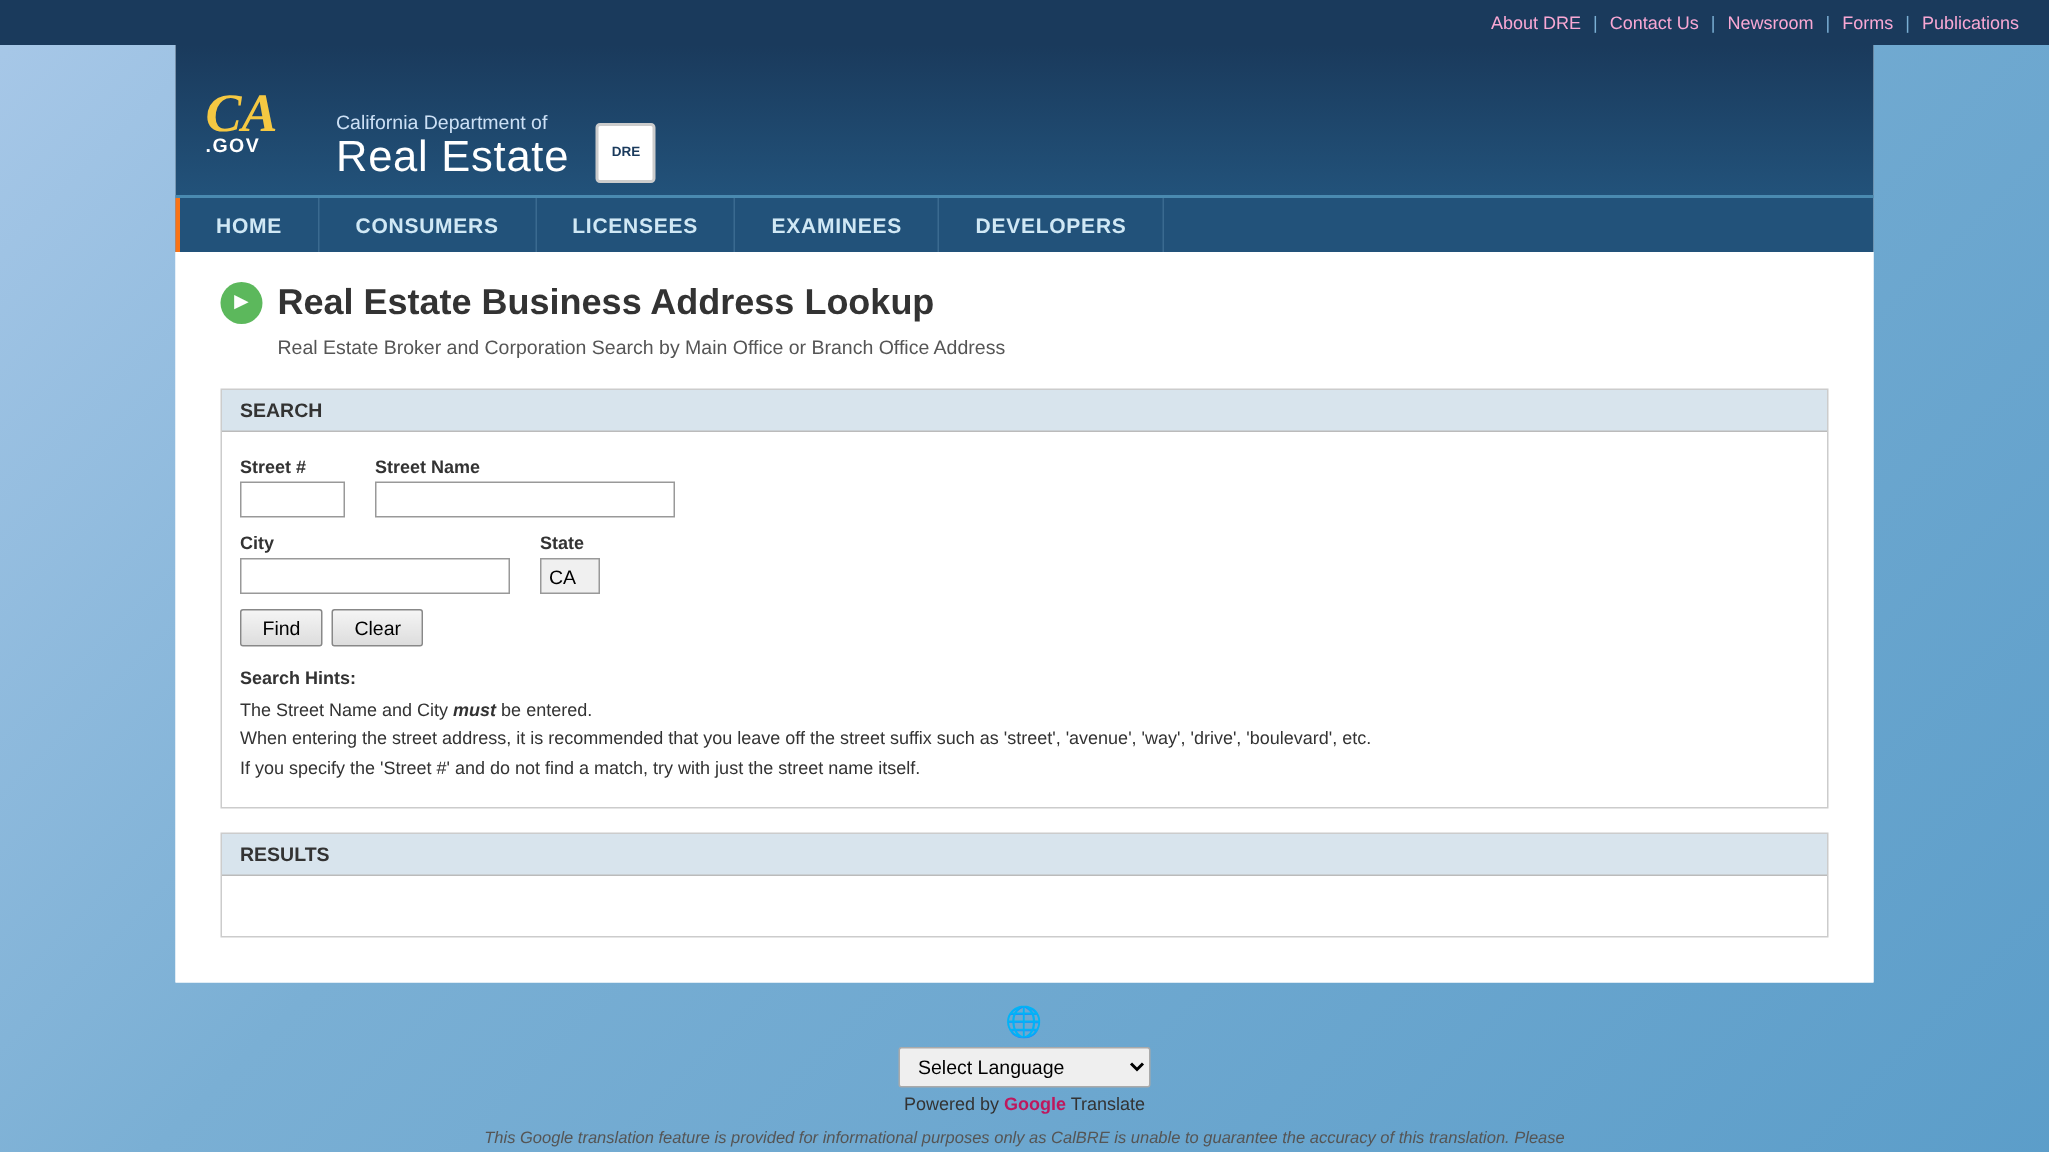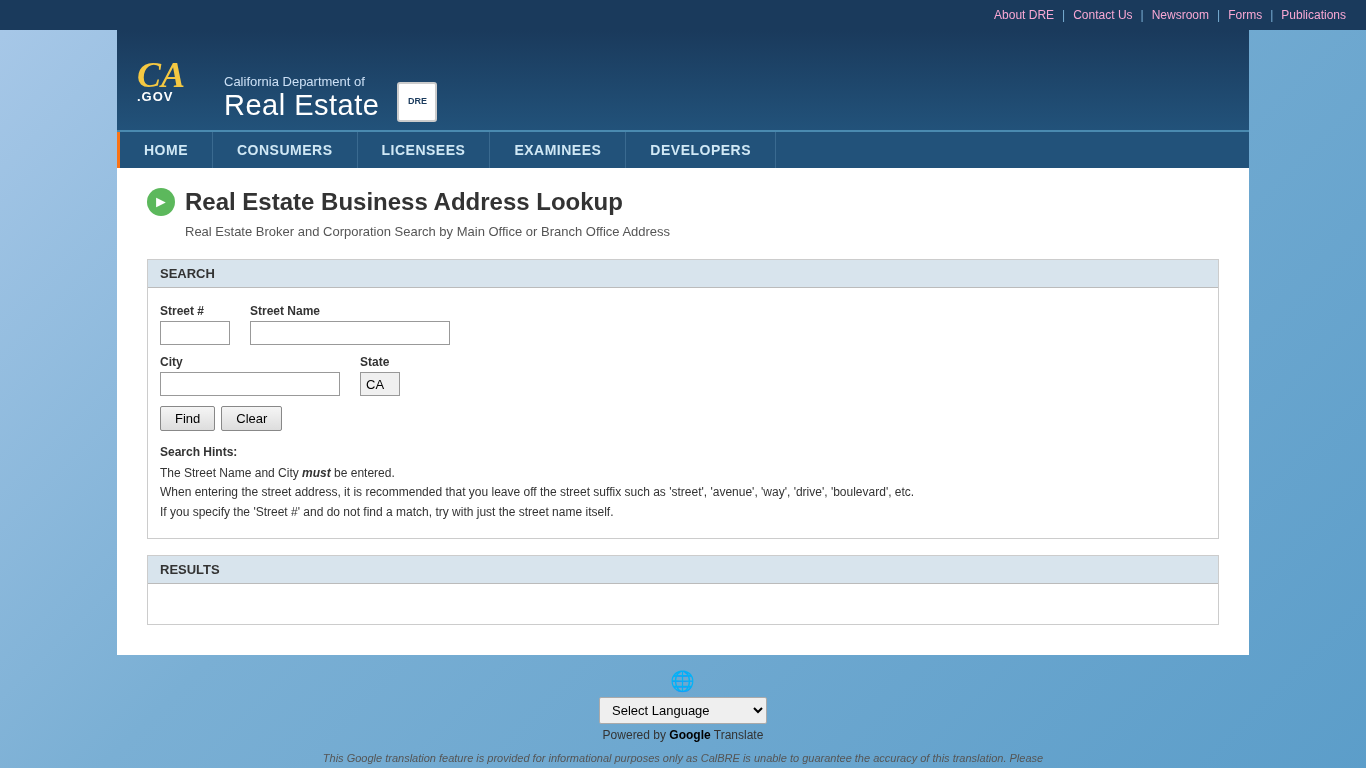--- a/index.html
+++ b/index.html
@@ -262,21 +262,21 @@
       border: 1px solid #aaa;
       border-radius: 2px;
       width: 168px;
     }
     .powered-by {
       font-size: 12px;
       color: #333;
       margin-top: 4px;
     }
     .google-text {
-      color: #000000;
+      color: #be185d;
       font-weight: bold;
     }
     .translate-disclaimer {
       font-size: 11px;
       color: #555;
       font-style: italic;
       max-width: 740px;
       margin: 8px auto 10px;
       line-height: 1.5;
     }

